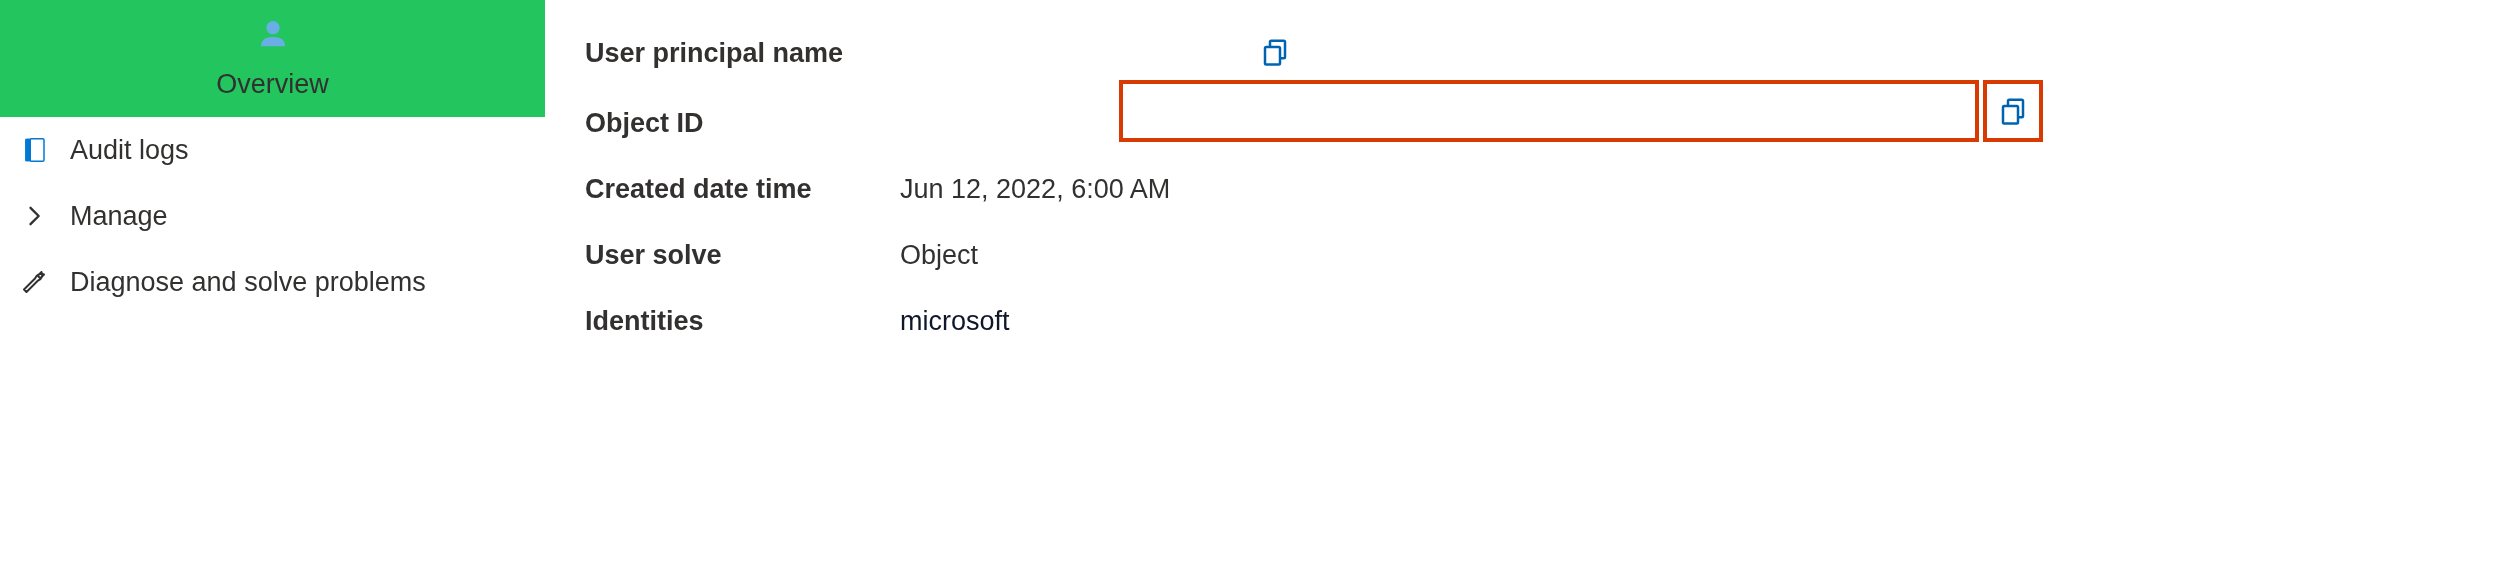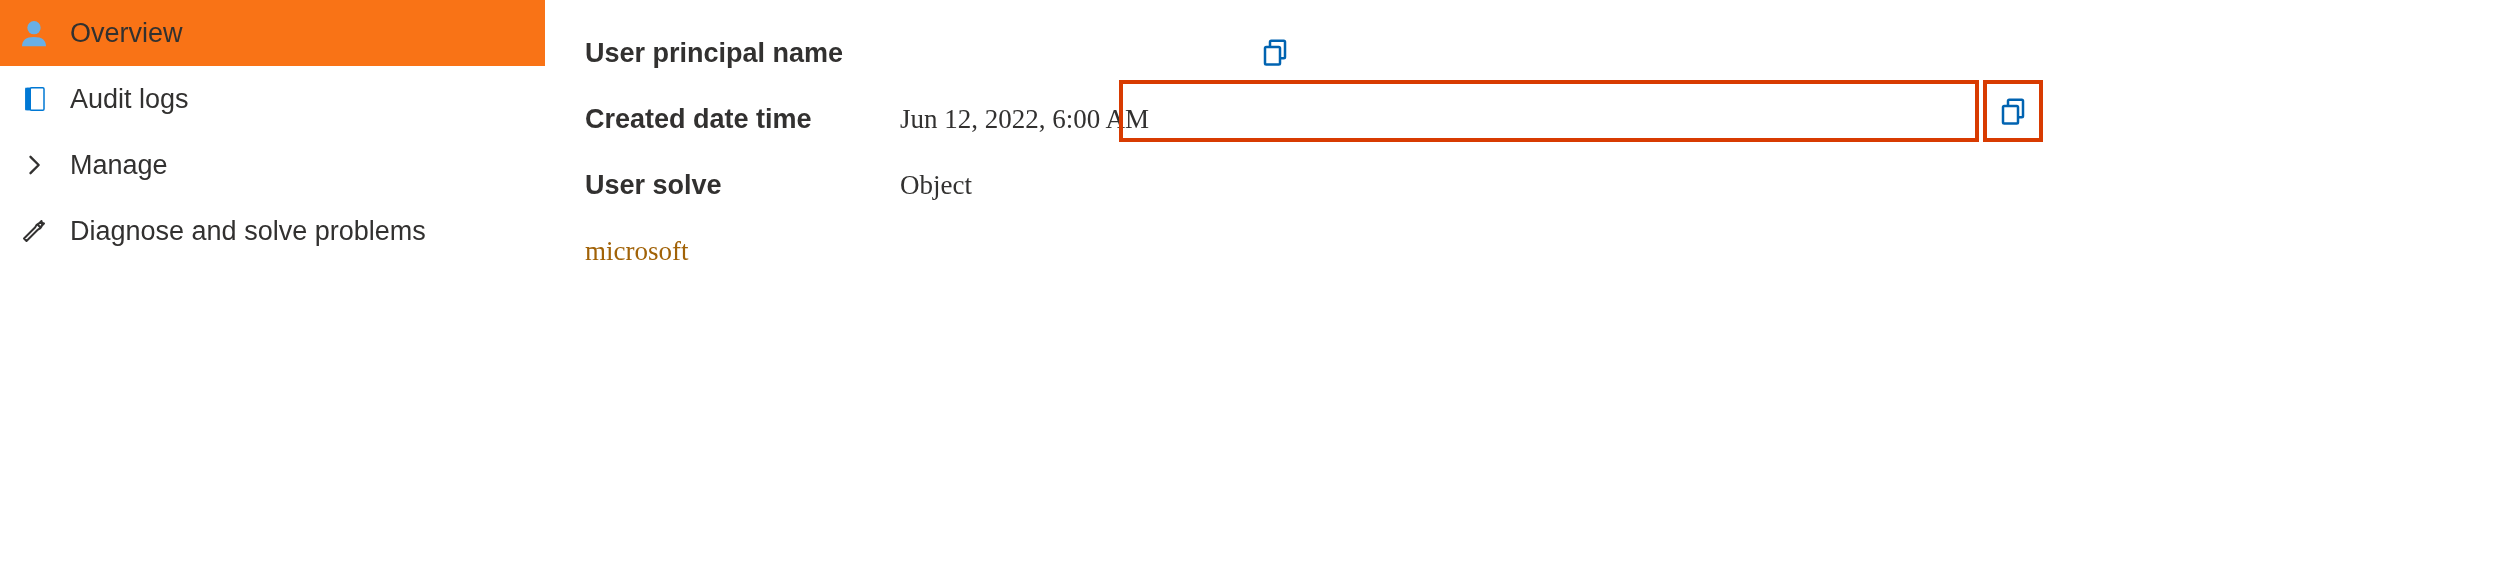--- a/index.html
+++ b/index.html
@@ -21,21 +21,22 @@
     .sidebar-item {
       display: flex;
       align-items: center;
       padding: 17px 18px;
       gap: 20px;
       cursor: pointer;
       font-size: 27px;
       color: #323130;
     }
     .sidebar-item.active {
-      background: #f97316;
+      background: #22c55e;
+      flex-direction: column;
     }
     .sidebar-item .icon {
       width: 32px;
       height: 32px;
       display: flex;
       align-items: center;
       justify-content: center;
       flex-shrink: 0;
     }
     .sidebar-item .chevron {
@@ -61,24 +62,23 @@
       width: 315px;
       font-size: 27px;
       font-weight: 600;
       color: #323130;
       flex-shrink: 0;
     }
     .prop-value {
       font-size: 27px;
       color: #323130;
       flex: 1;
-      font-family: Liberation Serif, serif;
     }
     .prop-value.link {
-      color: #a16207;
+      color: #0f172a;
     }
     .copy-icon-wrap {
       width: 40px;
       height: 40px;
       display: flex;
       align-items: center;
       justify-content: center;
       cursor: pointer;
       flex-shrink: 0;
     }
@@ -162,32 +162,37 @@
       <span class="prop-label">User principal name</span>
       <span class="prop-value"></span>
       <span class="copy-icon-wrap copy-slot" style="top:12px;">
         <svg viewBox="0 0 24 24" width="30" height="30">
           <rect x="8" y="3" width="12" height="14" rx="1" fill="none" stroke="#0063b1" stroke-width="2"></rect>
           <rect x="4" y="8" width="12" height="14" rx="1" fill="#ffffff" stroke="#0063b1" stroke-width="2"></rect>
         </svg>
       </span>
     </div>
 
+    <div class="prop-row" style="margin-top:4px;">
+      <span class="prop-label">Object ID</span>
+      <span class="prop-value"></span>
+    </div>
 
     <div class="prop-row">
       <span class="prop-label">Created date time</span>
       <span class="prop-value">Jun 12, 2022, 6:00 AM</span>
     </div>
 
     <div class="prop-row">
       <span class="prop-label">User solve</span>
       <span class="prop-value">Object</span>
     </div>
 
     <div class="prop-row">
+      <span class="prop-label">Identities</span>
       <span class="prop-value link">microsoft</span>
     </div>
 
   </div>
 
   <div class="highlight-row"></div>
   <div class="highlight-copy">
     <span style="display:flex;align-items:center;justify-content:center;">
       <svg viewBox="0 0 24 24" width="30" height="30">
         <rect x="8" y="3" width="12" height="14" rx="1" fill="none" stroke="#0063b1" stroke-width="2"></rect>

